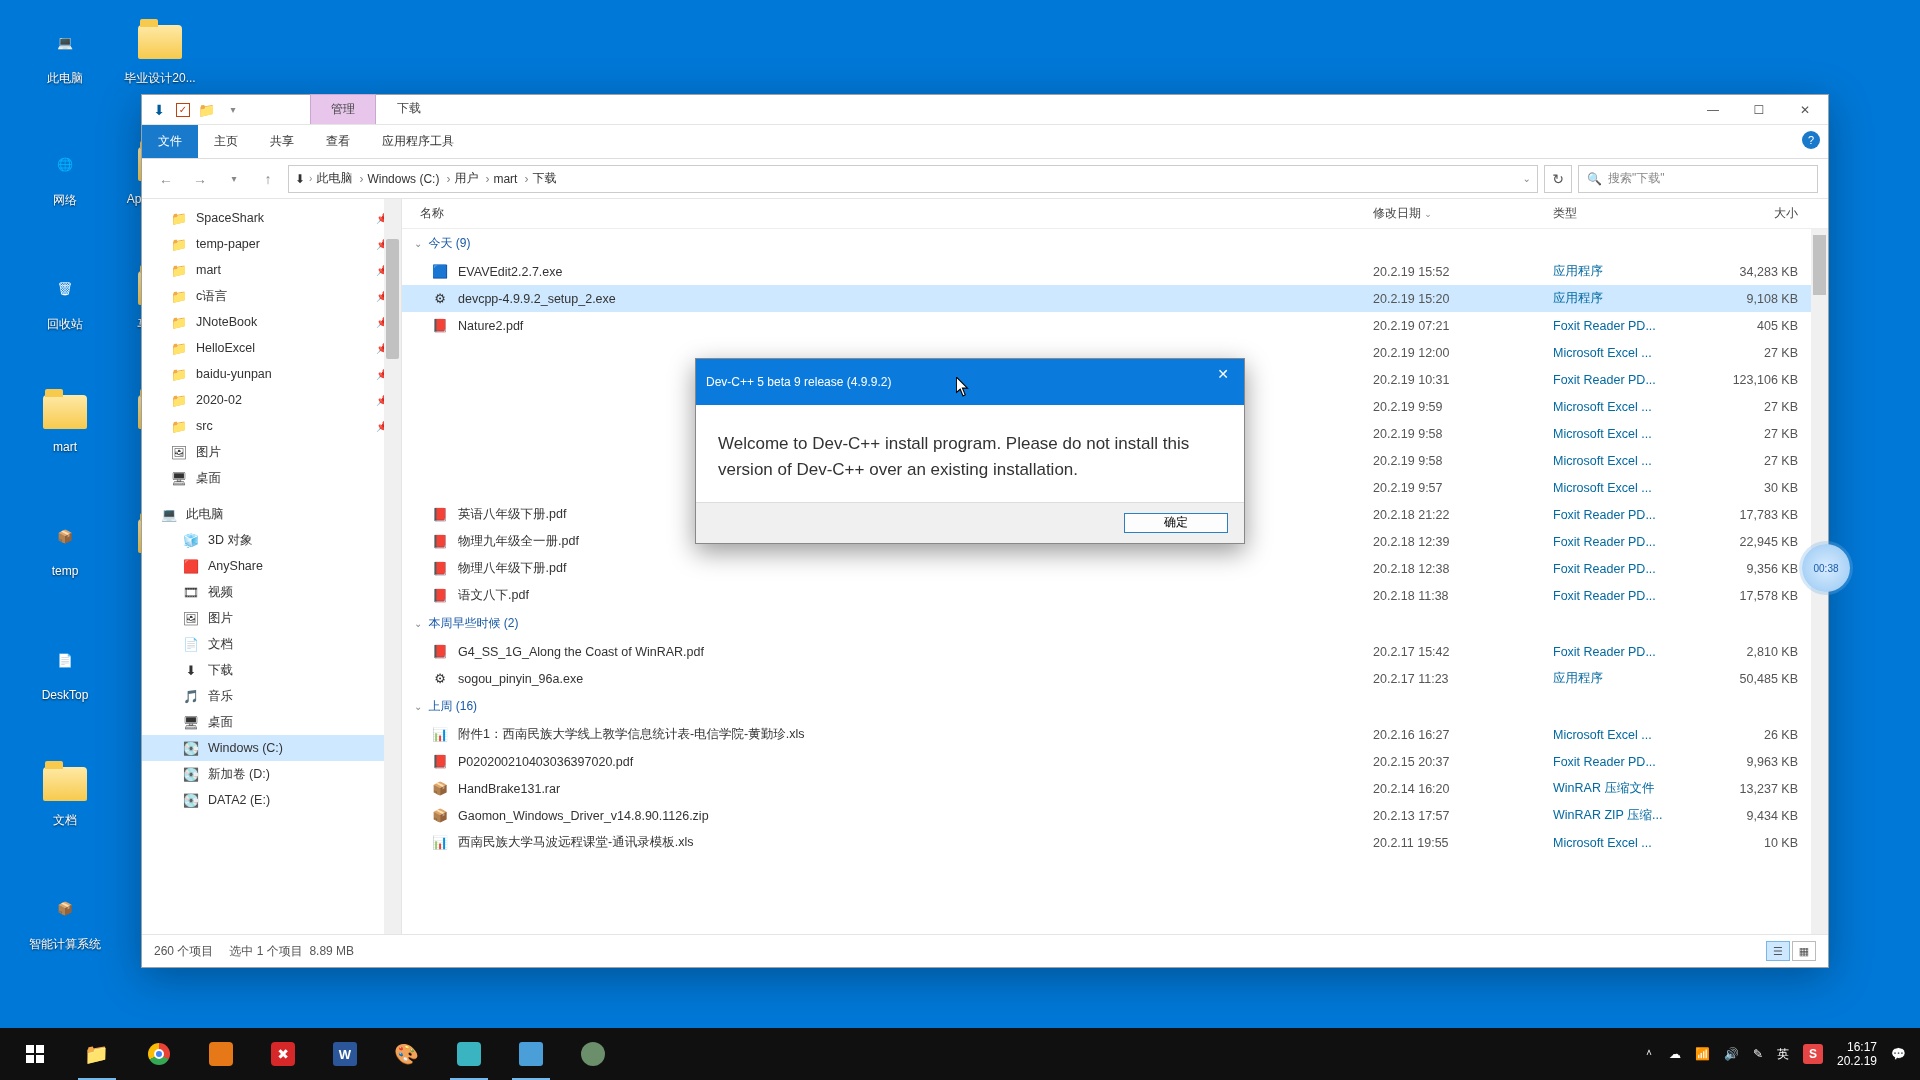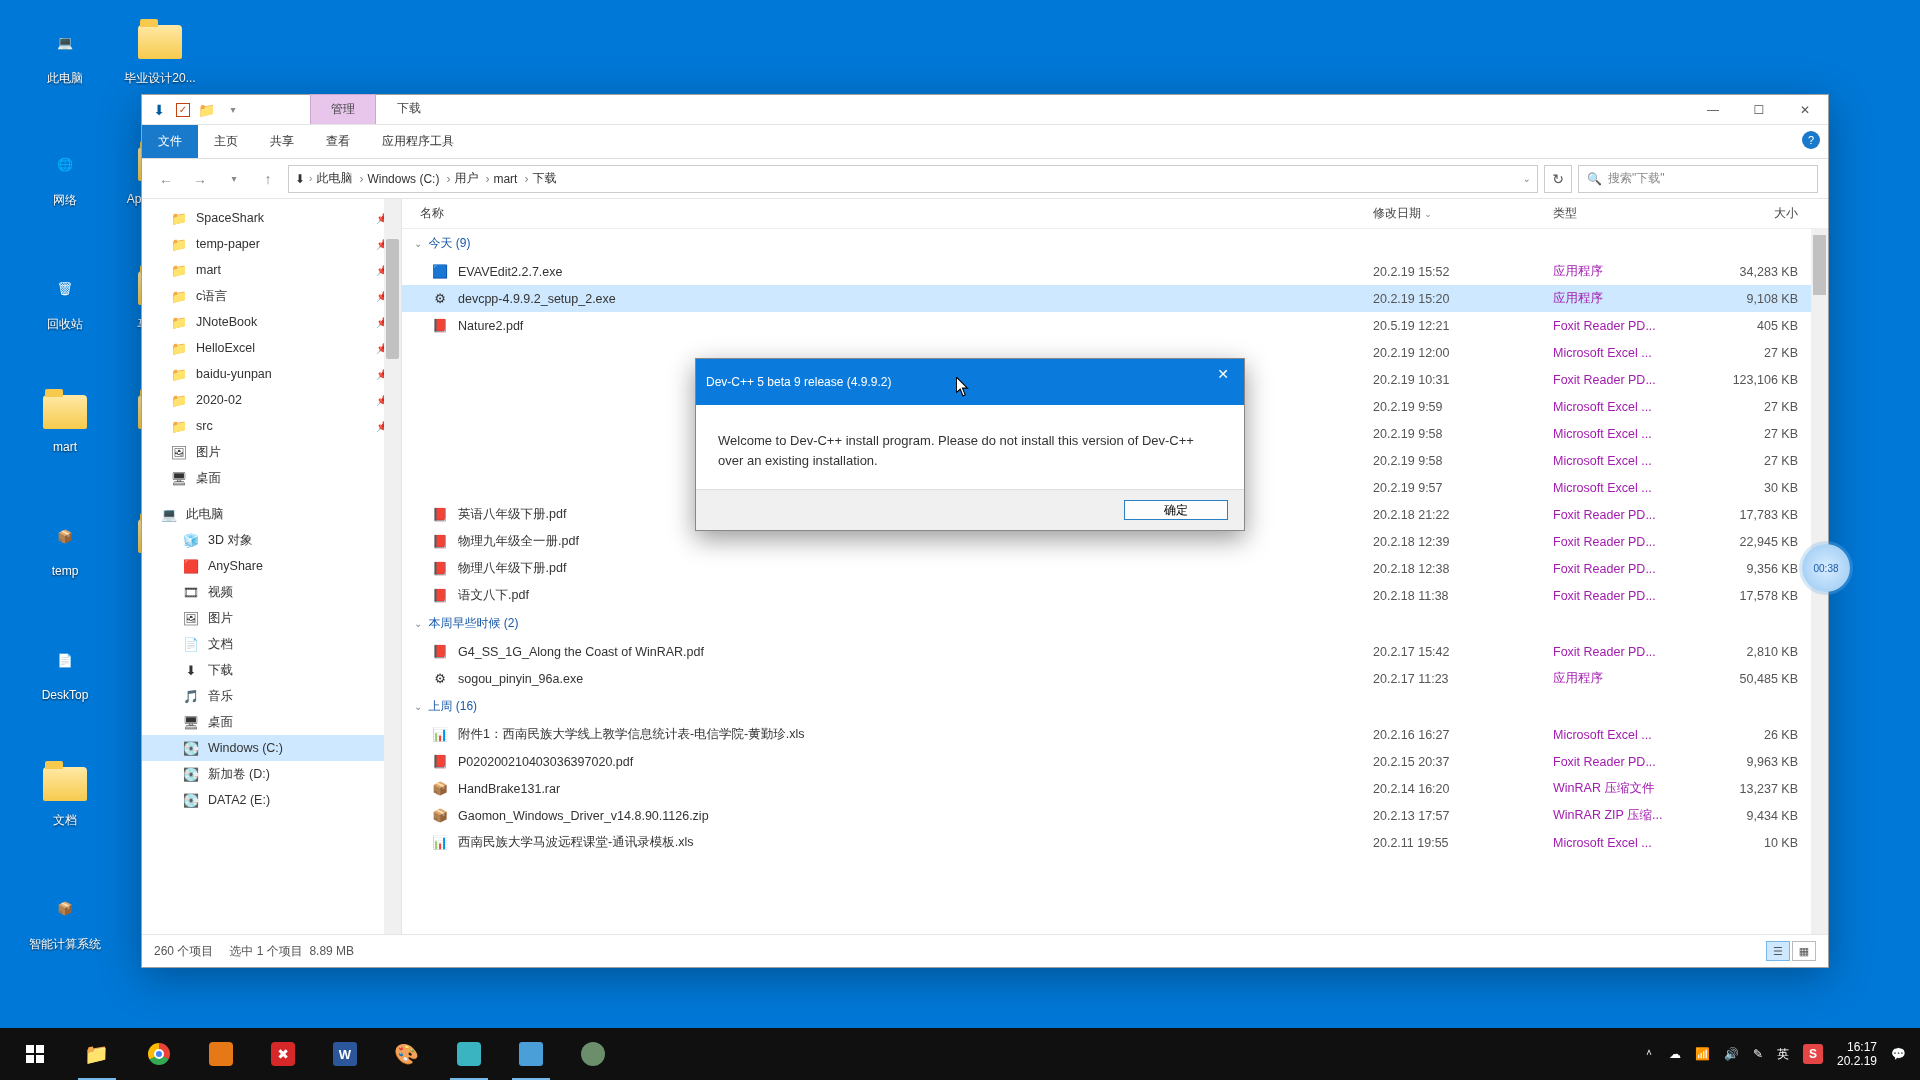--- a/index.html
+++ b/index.html
@@ -53,35 +53,35 @@
 .c-type{width:155px;}
 .c-size{width:120px;text-align:right;padding-right:30px;}
 .flist{flex:1;overflow:auto;position:relative;}
 .grp{display:flex;align-items:center;gap:6px;padding:6px 12px;font-size:12px;color:#1a5aa8;}
 .grp .chv{font-size:10px;color:#888;}
 .row{display:flex;align-items:center;height:27px;padding-left:28px;font-size:12.5px;color:#333;}
 .row.sel{background:#cde8ff;}
 .row .fico{width:20px;height:20px;margin-right:8px;display:flex;align-items:center;justify-content:center;font-size:13px;}
 .row .c-name{flex:1;white-space:nowrap;overflow:hidden;text-overflow:ellipsis;}
 .row .c-date{width:180px;color:#555;margin-left:32px;}
-.row .c-type{width:155px;color:#a21caf;white-space:nowrap;overflow:hidden;text-overflow:ellipsis;}
+.row .c-type{width:155px;color:#0369a1;white-space:nowrap;overflow:hidden;text-overflow:ellipsis;}
 .row .c-size{width:120px;text-align:right;padding-right:30px;color:#555;}
 .fscroll-track{position:absolute;right:0;top:0;bottom:0;width:17px;background:#f0f0f0;}
 .fscroll-thumb{position:absolute;right:2px;top:6px;width:13px;height:60px;background:#c1c1c1;}
 
 .statusbar{height:28px;border-top:1px solid #e5e5e5;display:flex;align-items:center;font-size:12px;color:#555;padding:16px 12px;gap:16px;}
 .viewbtns{margin-left:auto;display:flex;gap:2px;}
 .vbtn{width:24px;height:20px;border:1px solid #bbb;display:flex;align-items:center;justify-content:center;font-size:11px;}
 .vbtn.active{background:#cde8ff;border-color:#7ab6e8;}
 
 
 .dialog{position:absolute;left:695px;top:358px;width:550px;background:#fff;border:1px solid #888;box-shadow:0 8px 24px rgba(0,0,0,.4);}
 .dlg-title{height:46px;background:#0a7bdc;color:#fff;display:flex;align-items:center;padding:18px 10px;font-size:12px;position:relative;}
 .dlg-close{position:absolute;right:0;top:0;width:42px;height:30px;display:flex;align-items:center;justify-content:center;color:#fff;font-size:14px;}
-.dlg-body{padding:26px 22px 18px;font-size:13px;color:#333;line-height:1.55;border-radius:29px;}
+.dlg-body{padding:26px 22px 18px;font-size:17px;color:#333;line-height:1.55;border-radius:29px;}
 .dlg-foot{background:#f0f0f0;border-top:1px solid #ddd;padding:10px 16px;display:flex;justify-content:flex-end;}
 .dlg-btn{width:104px;height:20px;background:#fdfdfd;border:1px solid #2b80c4;font-size:12px;display:flex;align-items:center;justify-content:center;cursor:pointer;}
 .cursor-ptr{position:absolute;left:956px;top:377px;width:14px;height:20px;pointer-events:none;}
 
 
 .rec{position:absolute;right:70px;top:544px;width:48px;height:48px;border-radius:50%;background:radial-gradient(circle,#d8ecff 0%,#a9d2f6 70%);display:flex;align-items:center;justify-content:center;color:#1a5aa8;font-size:10px;box-shadow:0 0 0 3px rgba(120,180,230,.3);}
 
 
 .taskbar{position:absolute;left:0;right:0;bottom:0;height:52px;background:#101010;display:flex;align-items:center;padding:0 4px;}
 .tbtn{width:62px;height:52px;display:flex;align-items:center;justify-content:center;color:#fff;font-size:20px;position:relative;}
@@ -341,21 +341,21 @@
           <div class="row sel">
             <span class="fico">⚙</span>
             <span class="c-name">devcpp-4.9.9.2_setup_2.exe</span>
             <span class="c-date">20.2.19 15:20</span>
             <span class="c-type">应用程序</span>
             <span class="c-size">9,108 KB</span>
           </div>
           <div class="row">
             <span class="fico">📕</span>
             <span class="c-name">Nature2.pdf</span>
-            <span class="c-date">20.5.19 12:21</span>
+            <span class="c-date">20.2.19 07:21</span>
             <span class="c-type">Foxit Reader PD...</span>
             <span class="c-size">405 KB</span>
           </div>
           <div class="row">
             <span class="fico"></span>
             <span class="c-name"></span>
             <span class="c-date">20.2.19 12:00</span>
             <span class="c-type">Microsoft Excel ...</span>
             <span class="c-size">27 KB</span>
           </div>

